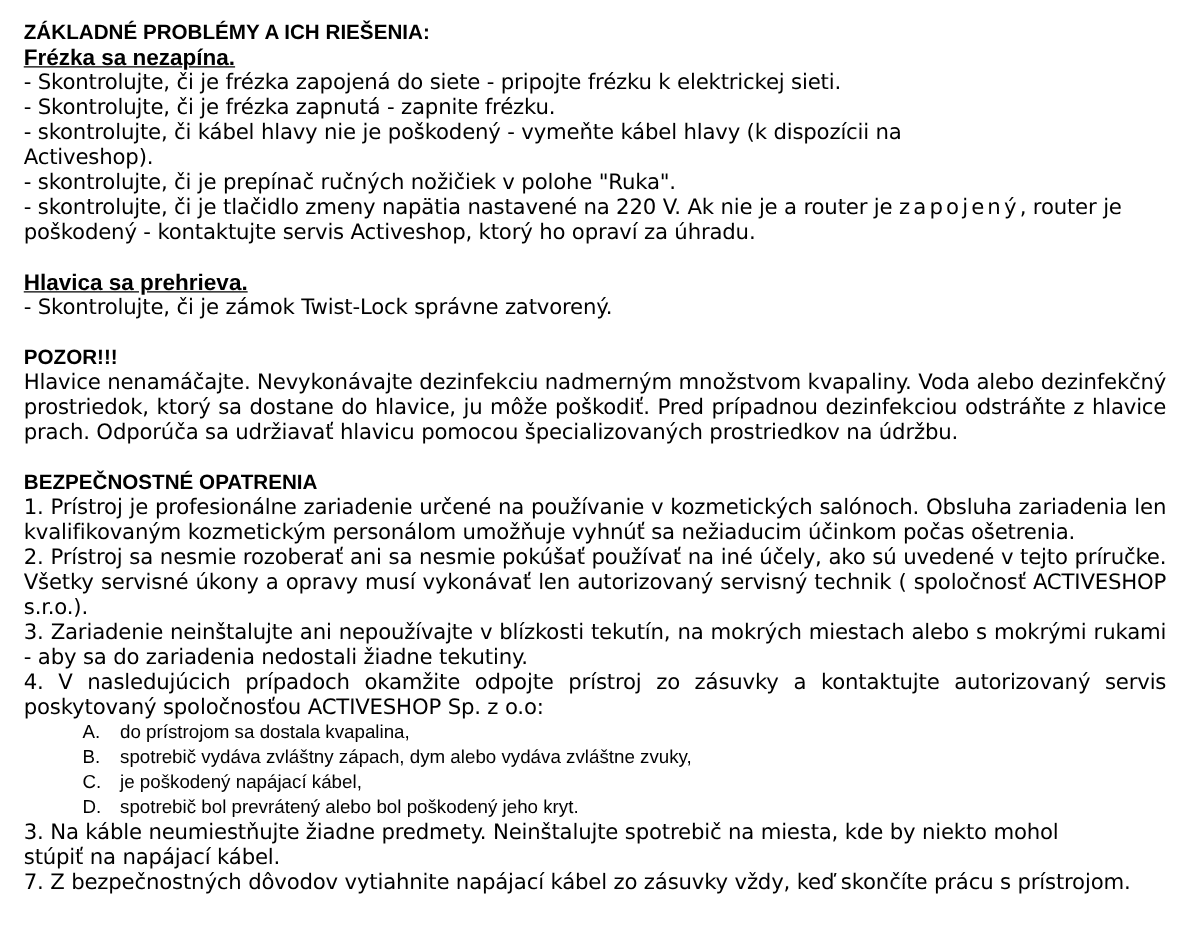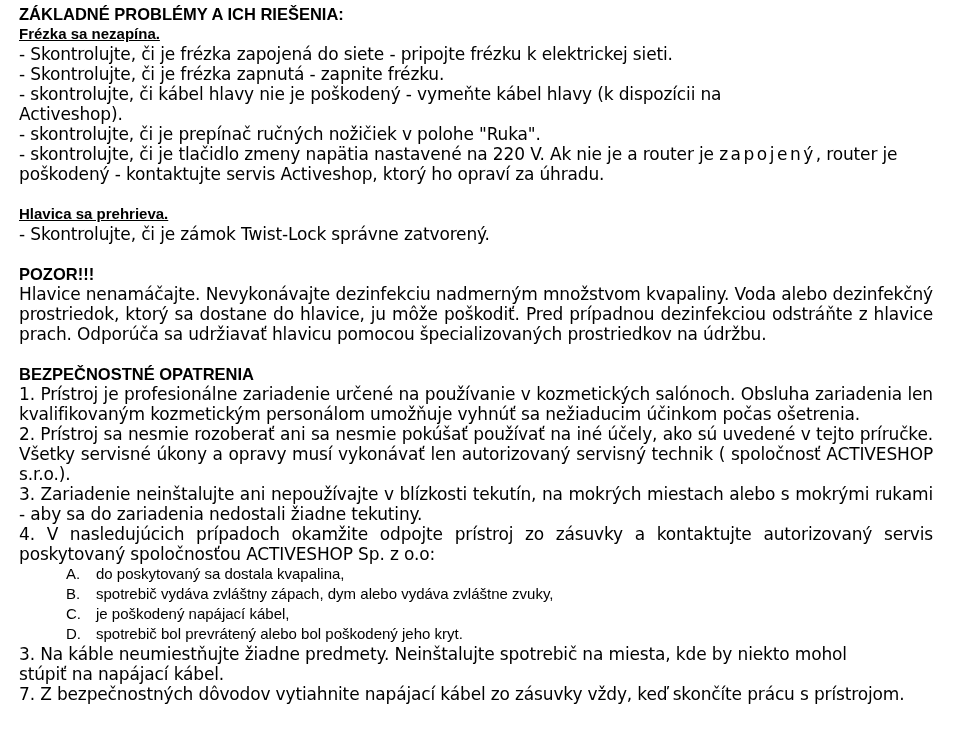--- a/index.html
+++ b/index.html
@@ -1,19 +1,19 @@
 <!DOCTYPE html>
 <html><head>
 <meta charset="utf-8">
 <style>
   html, body { margin: 0; padding: 0; background: #ffffff; }
   body { width: 956px; height: 755px; overflow: hidden; position: relative; color: #000; }
-  .page { position: absolute; left: 19px; top: 4px; width: 914px; }
+  .page { position: absolute; left: 19px; top: 16px; width: 914px; }
   .h { font-family: "Liberation Sans", sans-serif; font-weight: bold; font-size: 16.5px; line-height: 20px; margin: 0; }
-  .sub { font-family: "Liberation Sans", sans-serif; font-weight: bold; font-size: 15px; line-height: 20px; text-decoration: underline; margin: 0; }
+  .sub { font-family: "Liberation Sans", sans-serif; font-weight: bold; font-size: 18px; line-height: 20px; text-decoration: underline; margin: 0; }
   .p { font-family: "DejaVu Sans", sans-serif; font-size: 17px; line-height: 20px; margin: 0; letter-spacing: -0.15px; }
   .j { text-align: justify; text-align-last: left; }
   .gap { height: 20px; }
   .sp { letter-spacing: 2.5px; }
   .list { margin: 0; padding: 0; list-style: none; }
   .li { font-family: "Liberation Sans", sans-serif; font-size: 15px; line-height: 20px; padding-left: 47px; position: relative; }
   .li .m { position: absolute; left: 47px; }
   .li .t { display: inline-block; margin-left: 30px; }
 </style>
 </head>
@@ -41,21 +41,21 @@
 
   <div class="gap"></div>
 
   <h2 class="h">BEZPEČNOSTNÉ OPATRENIA</h2>
   <p class="p j">1. Prístroj je profesionálne zariadenie určené na používanie v kozmetických salónoch. Obsluha zariadenia len kvalifikovaným kozmetickým personálom umožňuje vyhnúť sa nežiaducim účinkom počas ošetrenia.</p>
   <p class="p j">2. Prístroj sa nesmie rozoberať ani sa nesmie pokúšať používať na iné účely, ako sú uvedené v tejto príručke. Všetky servisné úkony a opravy musí vykonávať len autorizovaný servisný technik ( spoločnosť ACTIVESHOP s.r.o.).</p>
   <p class="p j">3. Zariadenie neinštalujte ani nepoužívajte v blízkosti tekutín, na mokrých miestach alebo s mokrými rukami - aby sa do zariadenia nedostali žiadne tekutiny.</p>
   <p class="p j">4. V nasledujúcich prípadoch okamžite odpojte prístroj zo zásuvky a kontaktujte autorizovaný servis poskytovaný spoločnosťou ACTIVESHOP Sp. z o.o:</p>
 
   <ul class="list">
-    <li class="li"><span class="m">A.</span><span class="t">do poskytovaný sa dostala kvapalina,</span></li>
+    <li class="li"><span class="m">A.</span><span class="t">do prístrojom sa dostala kvapalina,</span></li>
     <li class="li"><span class="m">B.</span><span class="t">spotrebič vydáva zvláštny zápach, dym alebo vydáva zvláštne zvuky,</span></li>
     <li class="li"><span class="m">C.</span><span class="t">je poškodený napájací kábel,</span></li>
     <li class="li"><span class="m">D.</span><span class="t">spotrebič bol prevrátený alebo bol poškodený jeho kryt.</span></li>
   </ul>
 
   <p class="p" style="width:880px">3. Na káble neumiestňujte žiadne predmety. Neinštalujte spotrebič na miesta, kde by niekto mohol stúpiť na napájací kábel.</p>
   <p class="p">7. Z bezpečnostných dôvodov vytiahnite napájací kábel zo zásuvky vždy, keď skončíte prácu s prístrojom.</p>
 </div>
 
 </body></html>

